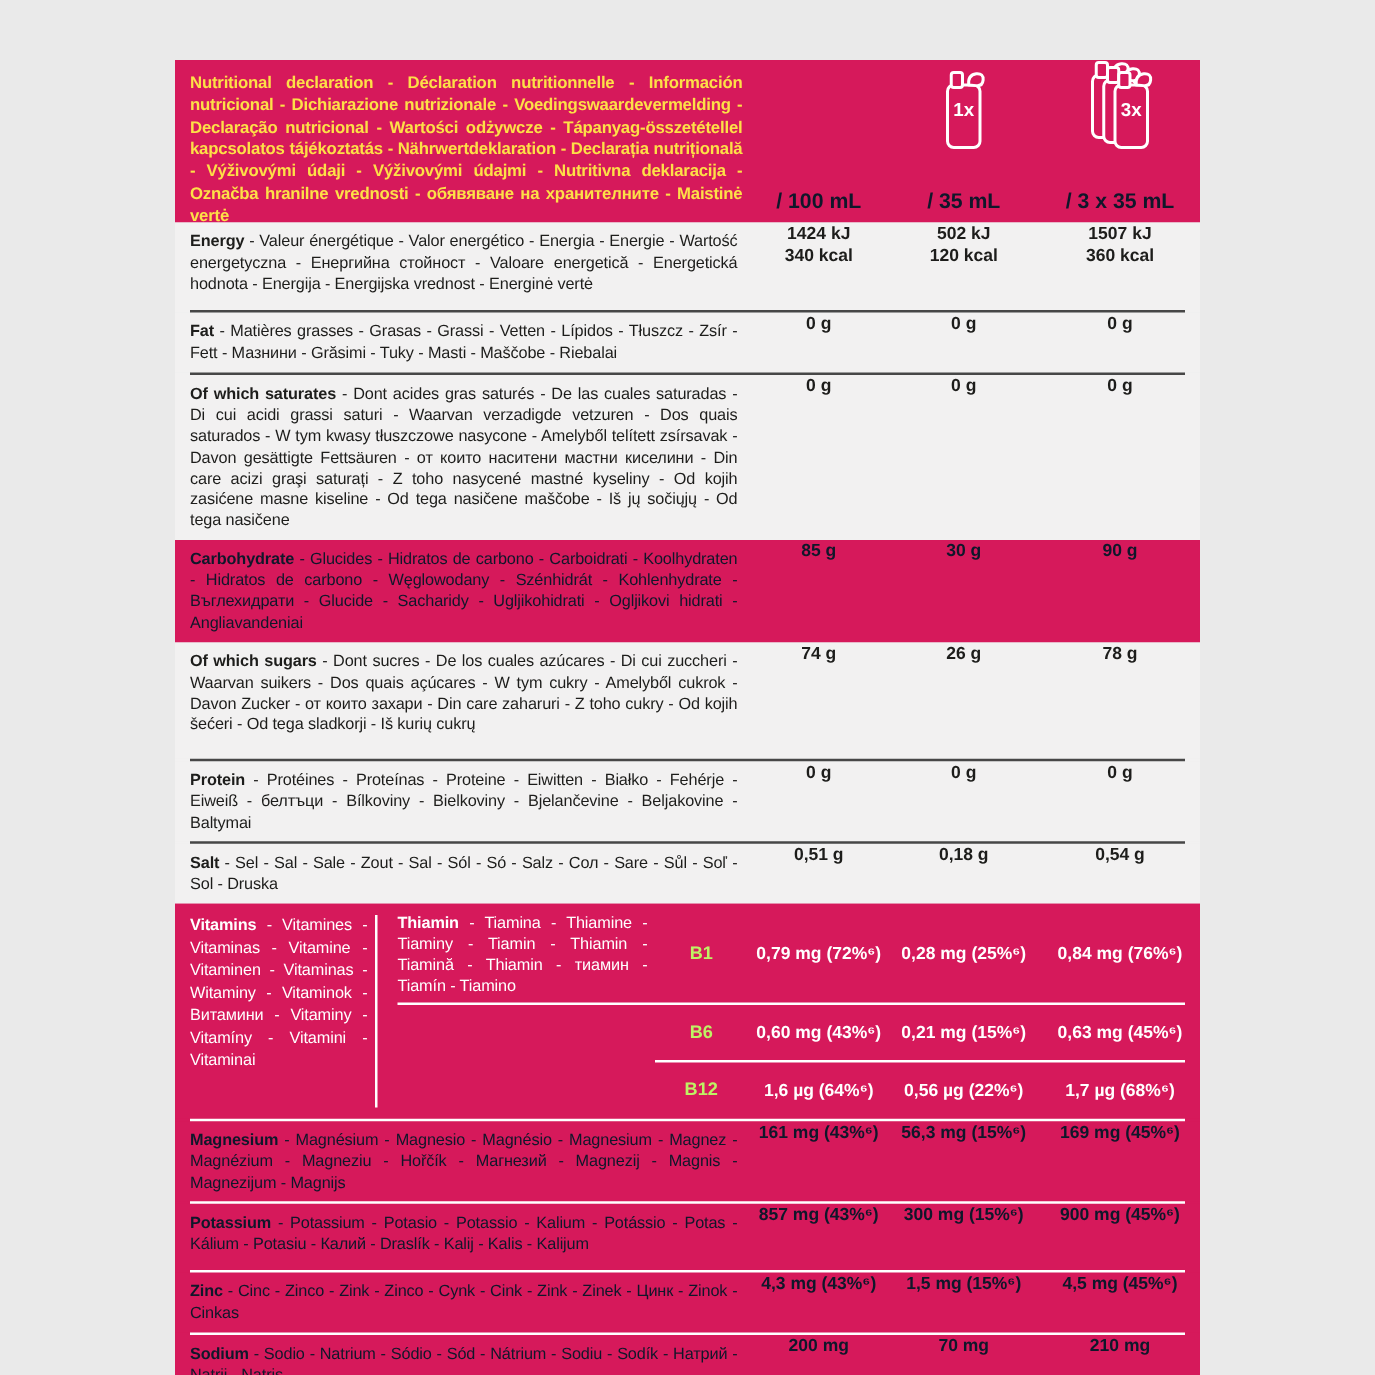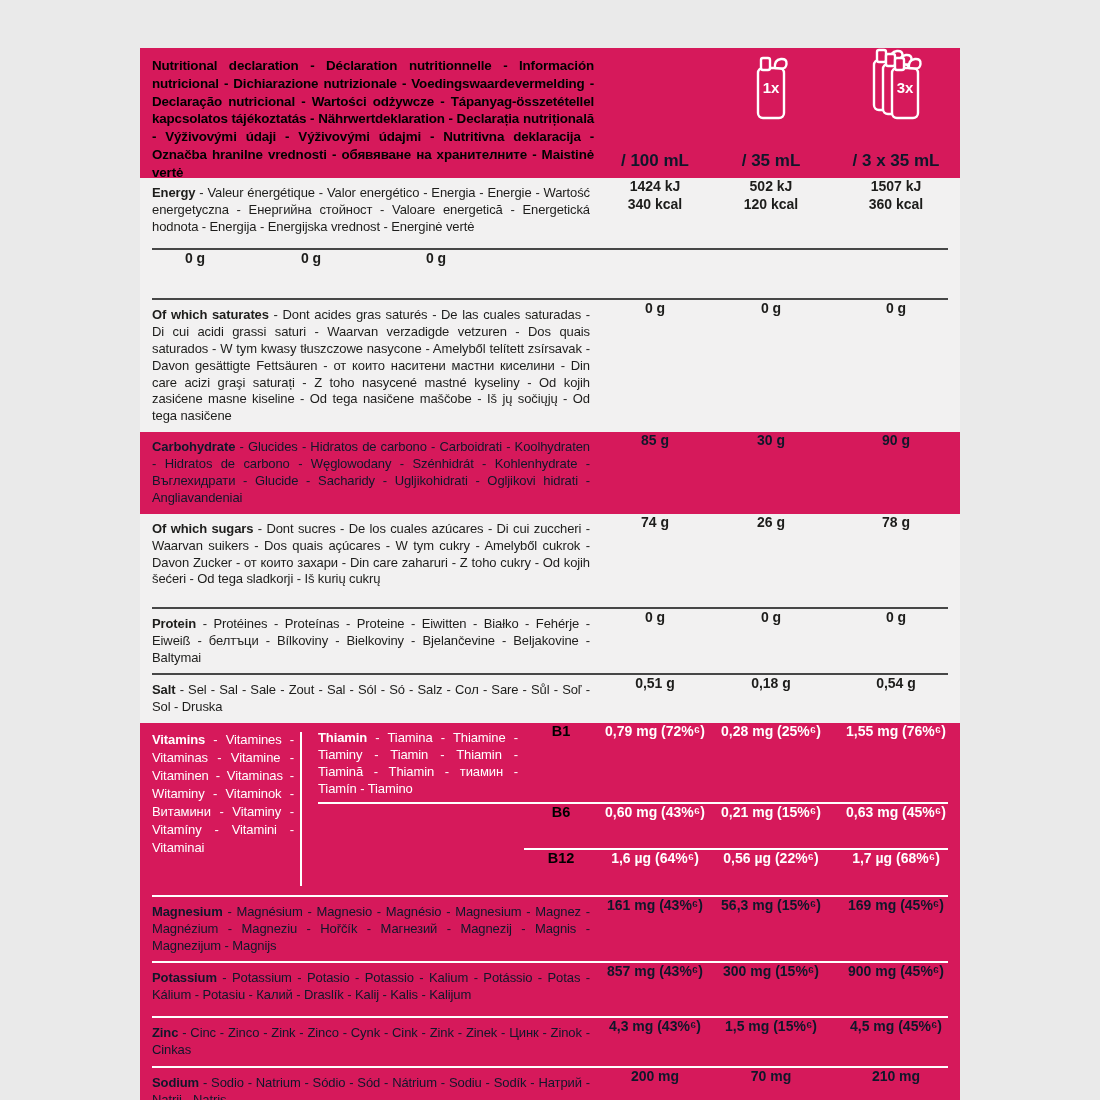--- a/index.html
+++ b/index.html
@@ -16,21 +16,21 @@
     color:var(--ink);
     position:relative;
   }
   .sheet{position:absolute;left:140px;top:48px;width:820px;}
 
   
   .hdr{background:var(--pink);display:flex;height:130px;}
   .hdr-title{
     width:460px;box-sizing:border-box;
     padding:9px 6px 8px 12px;
-    color:#000000;font-weight:700;font-size:13.4px;line-height:1.33;
+    color:#fde047;font-weight:700;font-size:13.4px;line-height:1.33;
     text-align:justify;letter-spacing:-0.15px;
   }
   .hcol{display:flex;flex-direction:column;align-items:center;justify-content:flex-end;box-sizing:border-box;padding-bottom:7px;gap:26px;}
   .c1{width:110px}.c2{width:122px}.c3{width:128px}
   .icon-box{height:86px;display:flex;align-items:flex-end;justify-content:center;margin-bottom:4px;}
   .hlabel{color:#0f172a;font-weight:700;font-size:17px;white-space:nowrap;}
 
   
   .row{display:flex;align-items:flex-start;background:var(--rowbg);}
   .row.pink{background:var(--pink);}
@@ -69,28 +69,28 @@
 
   
   .vitamins{display:flex;background:var(--pink);min-height:168px;}
   .vit-left{
     width:160px;box-sizing:border-box;padding:8px 6px 8px 12px;
     color:#fff;font-size:13px;line-height:1.38;text-align:justify;letter-spacing:-0.1px;
   }
   .vit-left b{font-weight:700}.vit-left span{font-weight:400}
   .vit-sep{width:2px;background:#fff;margin:9px 0;}
   .vit-right{flex:1;display:flex;flex-direction:column;}
-  .vit-row{display:flex;}
+  .vit-row{display:flex;align-items:center;}
   .vr1{min-height:75px}.vr2{min-height:44px}.vr3{min-height:45px}
   .vit-desc{
     flex:1;box-sizing:border-box;padding:7px 4px 4px 16px;
     color:#fff;font-size:13px;line-height:1.3;text-align:justify;align-self:flex-start;letter-spacing:-0.1px;
   }
   .vit-desc b{font-weight:700}.vit-desc span{font-weight:400}
-  .vit-code{width:78px;text-align:center;color:#000000;font-weight:700;font-size:14.5px;}
+  .vit-code{width:78px;text-align:center;color:#bef264;font-weight:700;font-size:14.5px;}
   .vit-div{height:2px;position:relative;}
   .vit-div.d1::after{content:"";position:absolute;top:0;left:16px;right:12px;height:2px;background:#fff;}
   .vit-div.d2::after{content:"";position:absolute;top:0;left:222px;right:12px;height:2px;background:#fff;}
   .vitamins .val{color:#fff;}
 </style>
 </head>
 <body style="background: rgb(234, 234, 234);">
 
 <div class="sheet">
 
@@ -148,20 +148,21 @@
     <div class="val">1424 kJ
 340 kcal</div>
     <div class="val v2">502 kJ
 120 kcal</div>
     <div class="val v3">1507 kJ
 360 kcal</div>
   </div>
   <div class="divider"></div>
 
   <div class="row light r-fat">
+    <div class="desc"><b>Fat</b><span> - Matières grasses - Grasas - Grassi - Vetten - Lípidos - Tłuszcz - Zsír - Fett - Мазнини - Grăsimi - Tuky - Masti - Maščobe - Riebalai</span></div>
     <div class="val">0 g</div>
     <div class="val v2">0 g</div>
     <div class="val v3">0 g</div>
   </div>
   <div class="divider"></div>
 
   <div class="row light r-saturates">
     <div class="desc"><b>Of which saturates</b><span> - Dont acides gras saturés - De las cuales saturadas  - Di cui acidi grassi saturi - Waarvan verzadigde vetzuren - Dos quais saturados - W tym kwasy tłuszczowe nasycone - Amelyből telített zsírsavak - Davon gesättigte Fettsäuren - от които наситени мастни киселини - Din care acizi graşi saturați - Z toho nasycené mastné kyseliny - Od kojih zasićene masne kiseline - Od tega nasičene maščobe - Iš jų sočiųjų - Od tega nasičene</span></div>
     <div class="val">0 g</div>
     <div class="val v2">0 g</div>
@@ -203,21 +204,21 @@
     <div class="vitamins">
       <div class="vit-left"><b>Vitamins</b><span> - Vitamines - Vitaminas - Vitamine - Vitaminen - Vitaminas - Witaminy - Vitaminok - Витамини - Vitaminy - Vitamíny - Vitamini - Vitaminai</span></div>
       <div class="vit-sep"></div>
       <div class="vit-right">
 
         <div class="vit-row vr1">
           <div class="vit-desc"><b>Thiamin</b><span> - Tiamina - Thiamine - Tiaminy - Tiamin - Thiamin - Tiamină - Thiamin - тиамин - Tiamín - Tiamino</span></div>
           <div class="vit-code">B1</div>
           <div class="val">0,79 mg (72%⁶)</div>
           <div class="val v2">0,28 mg (25%⁶)</div>
-          <div class="val v3">1,55 mg (76%⁶)</div>
+          <div class="val v3">0,84 mg (76%⁶)</div>
         </div>
         <div class="vit-div d1"></div>
 
         <div class="vit-row vr2">
           <div class="vit-desc"></div>
           <div class="vit-code">B6</div>
           <div class="val">0,60 mg (43%⁶)</div>
           <div class="val v2">0,21 mg (15%⁶)</div>
           <div class="val v3">0,63 mg (45%⁶)</div>
         </div>

